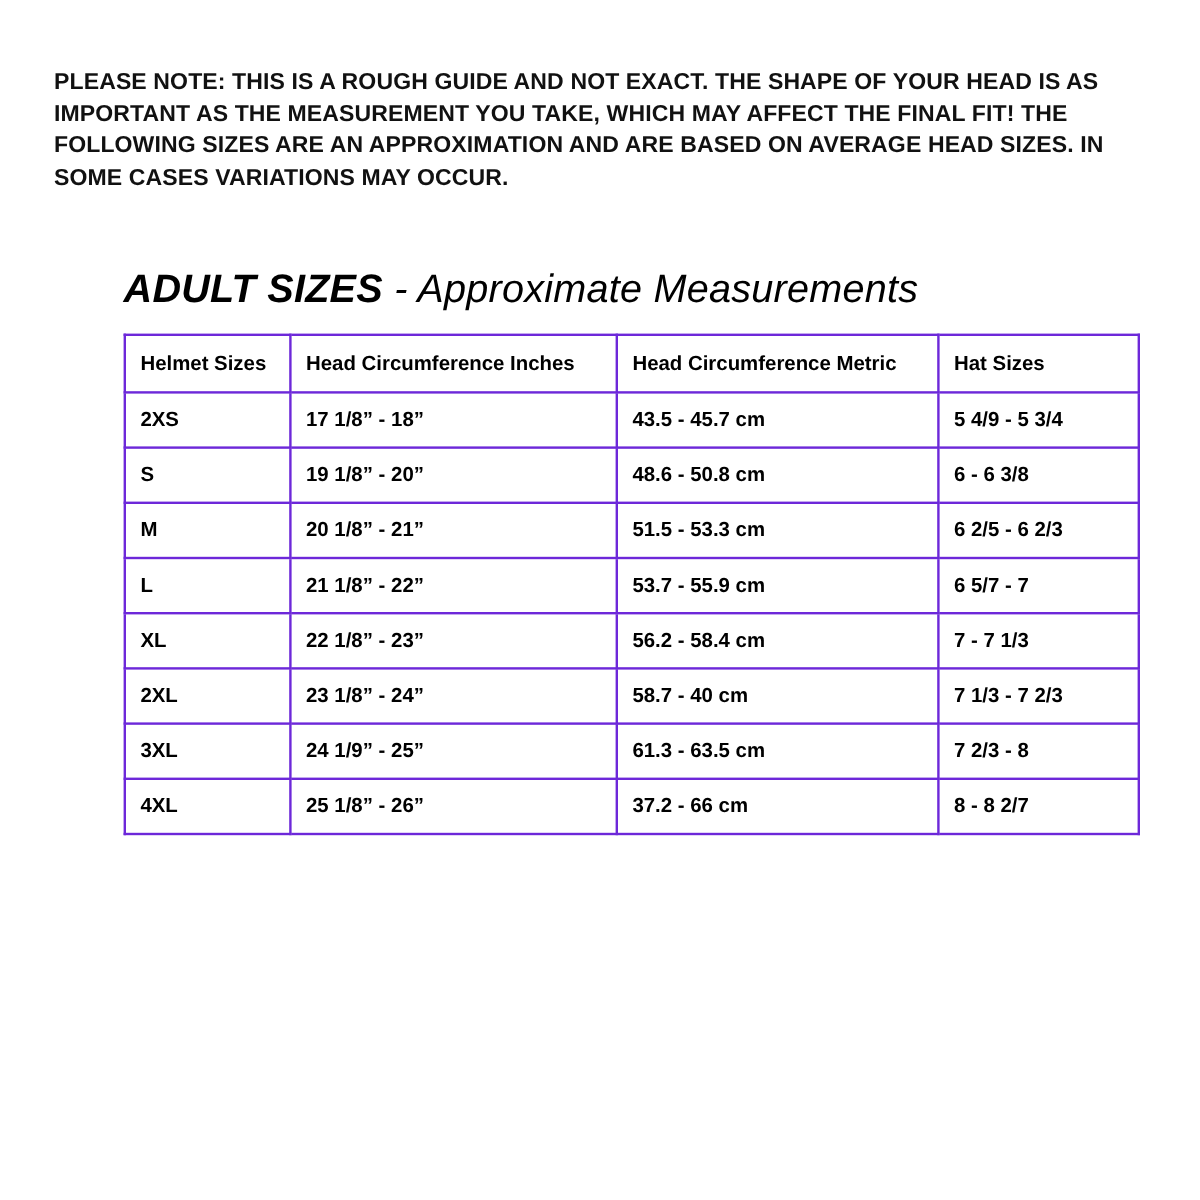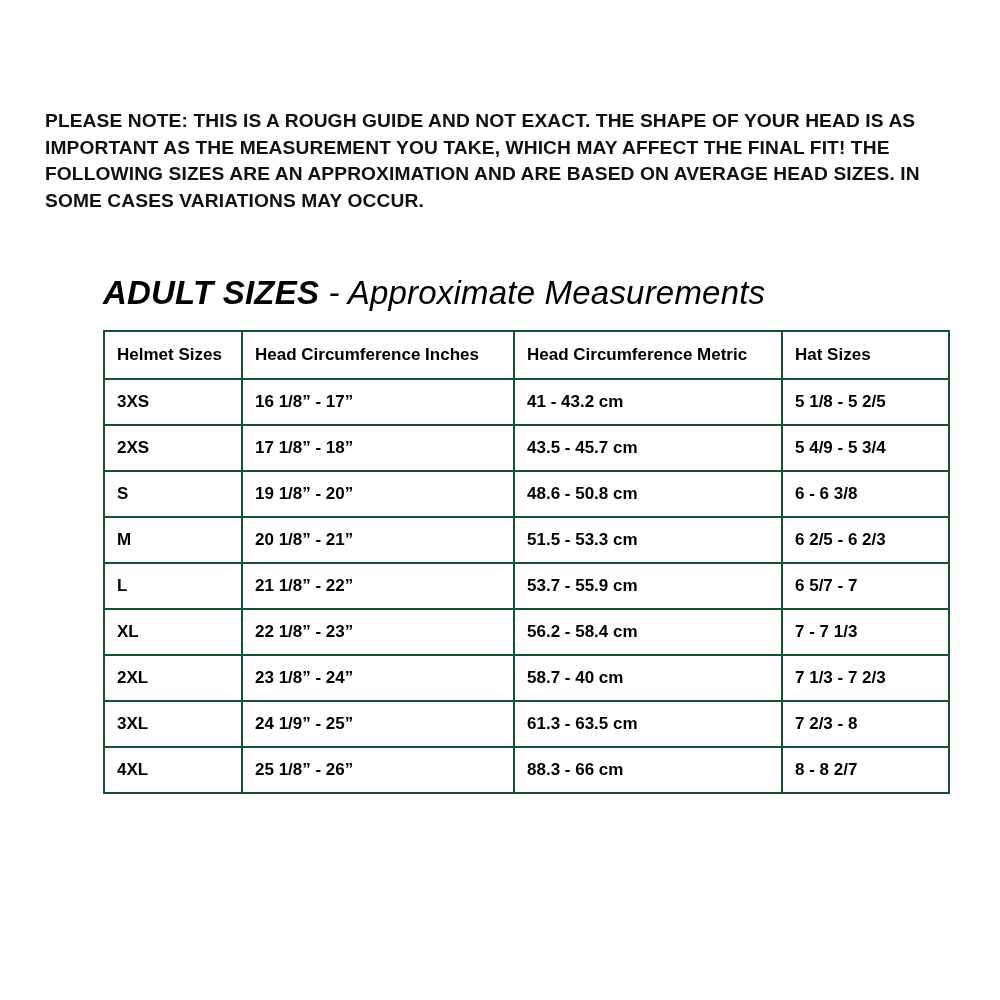--- a/index.html
+++ b/index.html
@@ -12,21 +12,21 @@
     background: #ffffff;
     font-family: "Liberation Sans", sans-serif;
     color: #000000;
     overflow: hidden;
   }
   .page {
     position: relative;
     width: 925px;
     height: 1000px;
     box-sizing: border-box;
-    padding: 108px 45px 0 45px;
+    padding: 56px 45px 0 45px;
     border-radius: 19px;
   }
   .notes {
     width: 910px;
   }
   .note-para {
     font-size: 19.2px;
     line-height: 26.5px;
     letter-spacing: 0.1px;
     margin: 0 0 16px 0;
@@ -48,21 +48,21 @@
     font-weight: 700;
   }
   table.size-table {
     border-collapse: collapse;
     margin-left: 58px;
     width: 845px;
     table-layout: fixed;
   }
   table.size-table th,
   table.size-table td {
-    border: 2px solid #14532d;
+    border: 2px solid #6d28d9;
     text-align: left;
     vertical-align: middle;
     padding: 0 0 0 12px;
     height: 44px;
     font-size: 17px;
     font-weight: 600;
     color: #000000;
     white-space: nowrap;
     overflow: hidden;
   }
@@ -100,26 +100,20 @@
     <thead>
       <tr>
         <th>Helmet Sizes</th>
         <th>Head Circumference Inches</th>
         <th>Head Circumference Metric</th>
         <th>Hat Sizes</th>
       </tr>
     </thead>
     <tbody>
       <tr>
-        <td>3XS</td>
-        <td>16 1/8” - 17”</td>
-        <td class="emphasis">41 - 43.2 cm</td>
-        <td>5 1/8 - 5 2/5</td>
-      </tr>
-      <tr>
         <td>2XS</td>
         <td>17 1/8” - 18”</td>
         <td>43.5 - 45.7 cm</td>
         <td>5 4/9 - 5 3/4</td>
       </tr>
       <tr>
         <td>S</td>
         <td>19 1/8” - 20”</td>
         <td>48.6 - 50.8 cm</td>
         <td>6 - 6 3/8</td>
@@ -150,19 +144,19 @@
       </tr>
       <tr>
         <td>3XL</td>
         <td>24 1/9” - 25”</td>
         <td>61.3 - 63.5 cm</td>
         <td>7 2/3 - 8</td>
       </tr>
       <tr>
         <td>4XL</td>
         <td>25 1/8” - 26”</td>
-        <td>88.3 - 66 cm</td>
+        <td>37.2 - 66 cm</td>
         <td>8 - 8 2/7</td>
       </tr>
     </tbody>
   </table>
 
 </div>
 
 </body></html>

